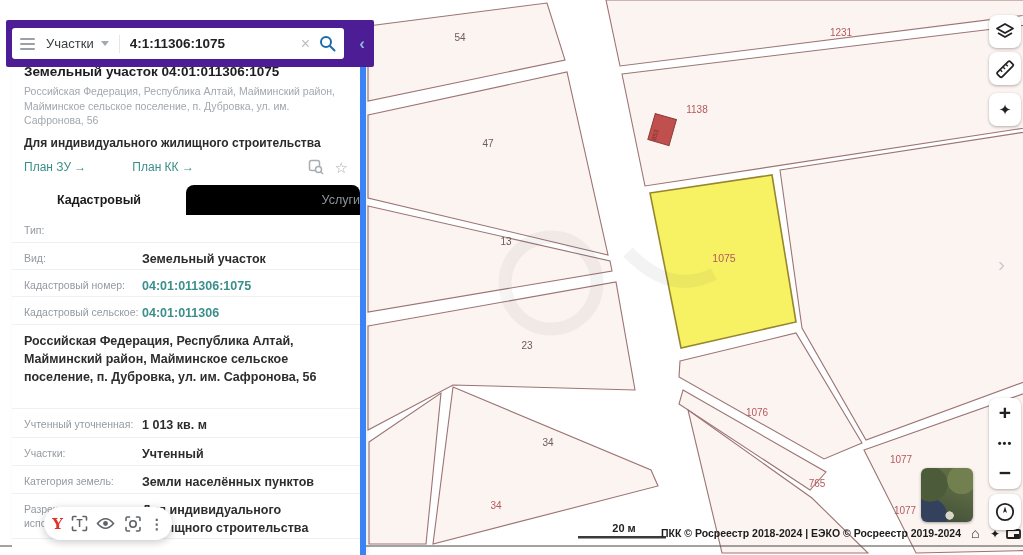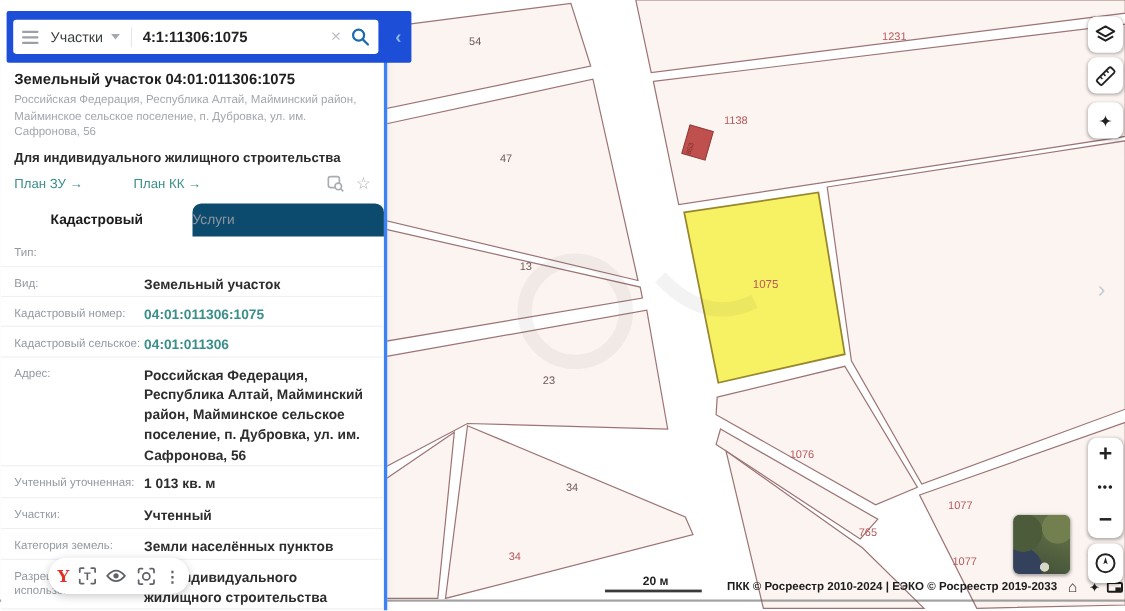--- a/index.html
+++ b/index.html
@@ -1,50 +1,50 @@
 <!DOCTYPE html>
 <html><head>
 <meta charset="utf-8">
 <style>
   html,body{margin:0;padding:0;}
   body{width:1023px;height:555px;position:relative;overflow:hidden;background:#fff;
        font-family:"Liberation Sans",sans-serif;}
   
-  #map{position:absolute;inset:0;background:#fff;}
-  
-  #searchbar{position:absolute;left:6px;top:10px;width:368px;height:47px;background:#1d4ed8;
+  #map{position:absolute;inset:0;background:#fff;padding-left:28px;}
+  
+  #searchbar{position:absolute;left:6px;top:20px;width:368px;height:47px;background:#4c1d95;
     border-radius:2px;display:flex;align-items:center;z-index:30;}
   .search-box{margin-left:6px;width:332px;height:31px;background:#fff;border-radius:3px;
     display:flex;align-items:center;padding:0 8px;box-sizing:border-box;}
   .burger{display:flex;flex-direction:column;gap:3px;width:15px;cursor:pointer;}
   .burger span{height:2px;background:#9aa1a8;border-radius:1px;}
   .category{margin-left:11px;font-size:13px;color:#3c4043;cursor:pointer;}
   .cat-chevron{width:0;height:0;border-left:4px solid transparent;border-right:4px solid transparent;
     border-top:5px solid #a2a9b0;margin-left:7px;cursor:pointer;}
   .search-divider{width:1px;height:18px;background:#e3e7ea;margin:0 10px;}
   .query-input{flex:1;border:none;outline:none;font-family:"Liberation Sans",sans-serif;
     font-size:13.5px;font-weight:bold;color:#222;background:transparent;padding:0;min-width:0;}
   .clear-x{color:#b9bfc5;font-size:16px;margin:0 9px 0 4px;cursor:pointer;line-height:1;}
   .collapse-chevron{color:#8fb8d8;font-size:17px;font-weight:bold;margin-left:auto;margin-right:9px;cursor:pointer;}
   
-  #panel{position:absolute;left:1px;top:53px;width:348px;bottom:0;background:#fff;z-index:20;
-    border-right:3px solid #3b82f6;box-shadow:2px 0 5px rgba(0,0,0,.07);}
+  #panel{position:absolute;left:12px;top:53px;width:348px;bottom:0;background:#fff;z-index:20;
+    border-right:6px solid #3b82f6;box-shadow:2px 0 5px rgba(0,0,0,.07);}
   .panel-head{padding:11px 12px 0 12px;}
   .p-title{font-size:13.5px;font-weight:bold;color:#1d1d1d;}
   .p-subtitle{margin-top:5px;font-size:10.5px;color:#a2a8ae;line-height:1.4;}
   .p-usage{margin-top:8px;font-size:12px;font-weight:bold;color:#2b2b2b;}
   .links-row{margin-top:9px;display:flex;align-items:center;font-size:12px;color:#3a8f8a;gap:22px;}
   .plan-link{margin-right:24px;cursor:pointer;}
   .head-icons{margin-left:auto;display:flex;align-items:center;gap:11px;color:#a7adb3;}
   .star{font-size:15px;line-height:1;cursor:pointer;}
   .tabs{display:flex;margin-top:10px;height:30px;}
   .tab-active{width:174px;text-align:center;line-height:30px;font-weight:bold;font-size:12.5px;
     color:#1b1b1b;background:#fff;cursor:pointer;}
-  .tab-inactive{flex:1;text-align:left;line-height:30px;font-size:12.5px;color:#8d959c;
-    background:#0c4a6e;border-radius:8px 8px 0 0;cursor:pointer;}
+  .tab-inactive{flex:1;text-align:right;line-height:30px;font-size:12.5px;color:#8d959c;
+    background:#000000;border-radius:8px 8px 0 0;cursor:pointer;}
   .row{display:flex;padding:7px 12px 0 12px;box-sizing:border-box;border-top:1px solid #eef0f2;}
   .row:first-child{border-top:none;}
   .row-label{width:118px;font-size:10.5px;color:#939aa1;line-height:1.3;padding-top:2px;flex:none;}
   .row-value{flex:1;font-size:12.5px;font-weight:bold;color:#2d2d2d;line-height:1.45;}
   .row-value.link{color:#3a8f8a;font-weight:bold;cursor:pointer;}
   
   #ytoolbar{position:absolute;left:44px;top:507px;width:128px;height:33px;background:#fff;z-index:40;
     border-radius:17px;box-shadow:0 2px 8px rgba(0,0,0,.22);display:flex;align-items:center;
     justify-content:space-evenly;}
   .y-logo{color:#e03226;font-family:"DejaVu Serif",serif;font-weight:bold;font-size:15px;cursor:pointer;}
@@ -185,21 +185,20 @@
     </div>
     <div class="row" style="min-height:27px">
       <div class="row-label">Кадастровый номер:</div>
       <div class="row-value link">04:01:011306:1075</div>
     </div>
     <div class="row" style="min-height:28px">
       <div class="row-label">Кадастровый сельское:</div>
       <div class="row-value link">04:01:011306</div>
     </div>
     <div class="row" style="min-height:84px">
-      <div class="row-label">Адрес:</div>
       <div class="row-value">Российская Федерация, Республика Алтай, Майминский район, Майминское сельское поселение, п. Дубровка, ул. им. Сафронова, 56</div>
     </div>
     <div class="row" style="min-height:29px">
       <div class="row-label">Учтенный уточненная:</div>
       <div class="row-value">1 013 кв. м</div>
     </div>
     <div class="row" style="min-height:28px">
       <div class="row-label">Участки:</div>
       <div class="row-value">Учтенный</div>
     </div>
@@ -275,21 +274,21 @@
 </div>
 <div class="map-btn" style="left:989px;top:494px;height:36px">
   <svg width="22" height="22" viewBox="0 0 22 22">
     <circle cx="11" cy="11" r="8.2" fill="none" stroke="#222" stroke-width="1.8"></circle>
     <path d="M11 5.5 L13 12 11 10.5 9 12Z" fill="#222"></path>
   </svg>
 </div>
 
 <div id="satthumb"></div>
 
-<div id="attribution">ПКК © Росреестр 2010-2024 | ЕЭКО © Росреестр 2019-2033</div>
+<div id="attribution">ПКК © Росреестр 2018-2024 | ЕЭКО © Росреестр 2019-2024</div>
 <span class="attr-icon" style="left:971px;top:525px;font-size:14px">⌂</span>
 <span class="attr-icon" style="left:990px;top:527px;font-size:12px">✦</span>
 <svg class="attr-icon" style="left:1006px;top:529px" width="15" height="12" viewBox="0 0 15 12">
   <rect x="1" y="1" width="13" height="8" rx="1" fill="none" stroke="#1c1c1c" stroke-width="1.8"></rect>
   <rect x="8" y="5" width="5" height="4" fill="#1c1c1c"></rect>
 </svg>
 
 <div id="bottom-edge"></div>
 
 </body></html>

